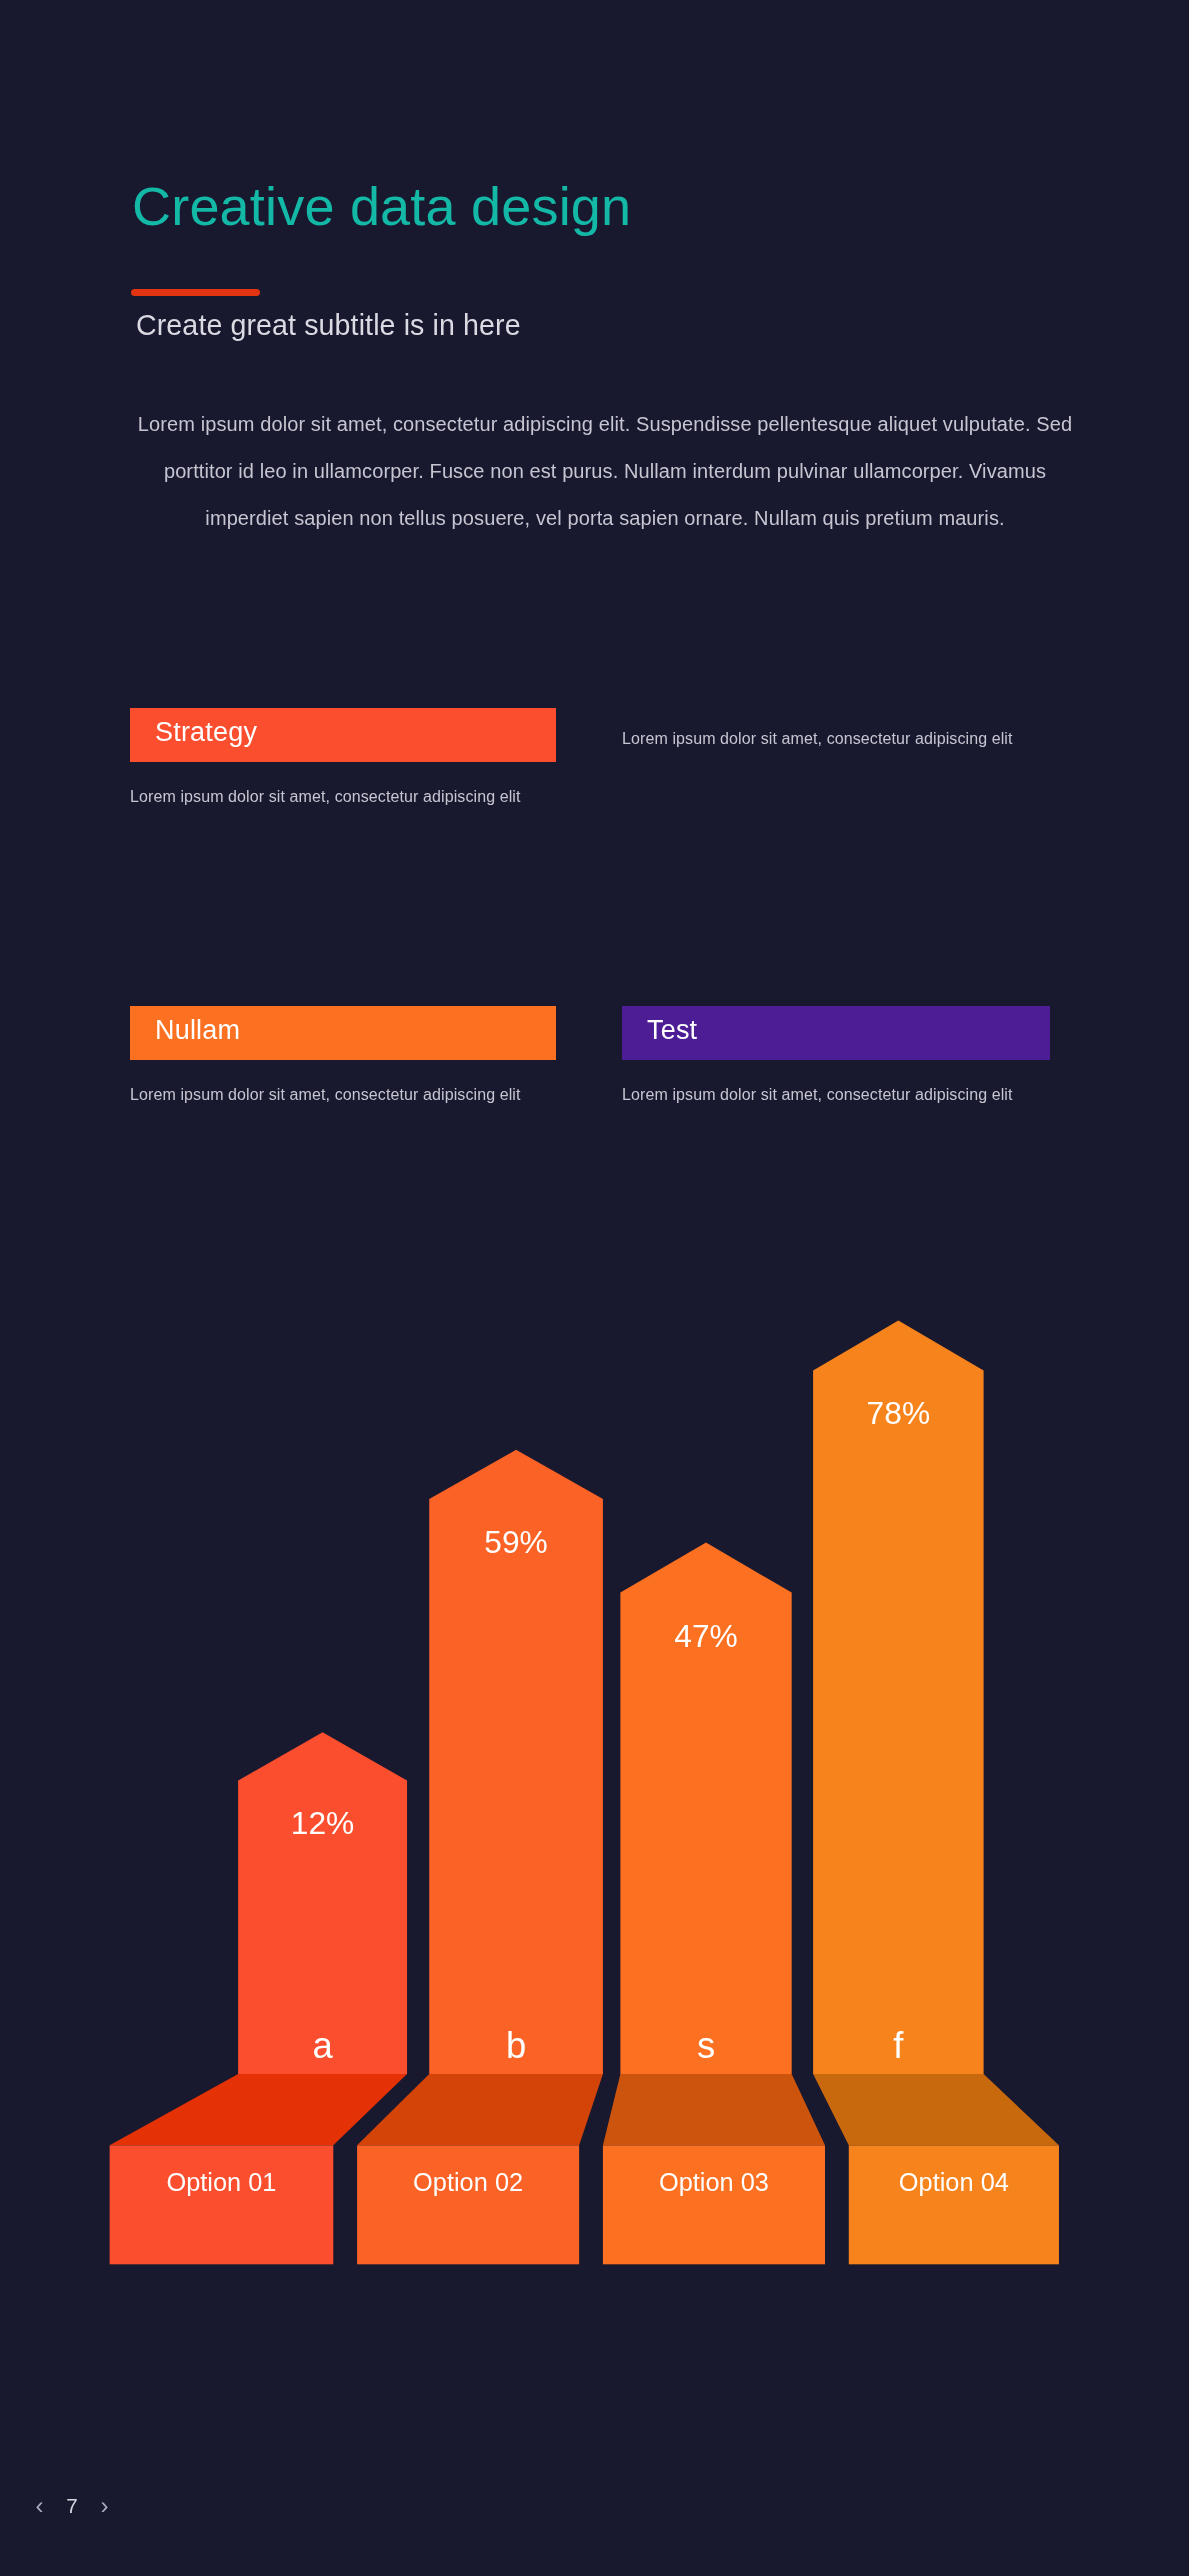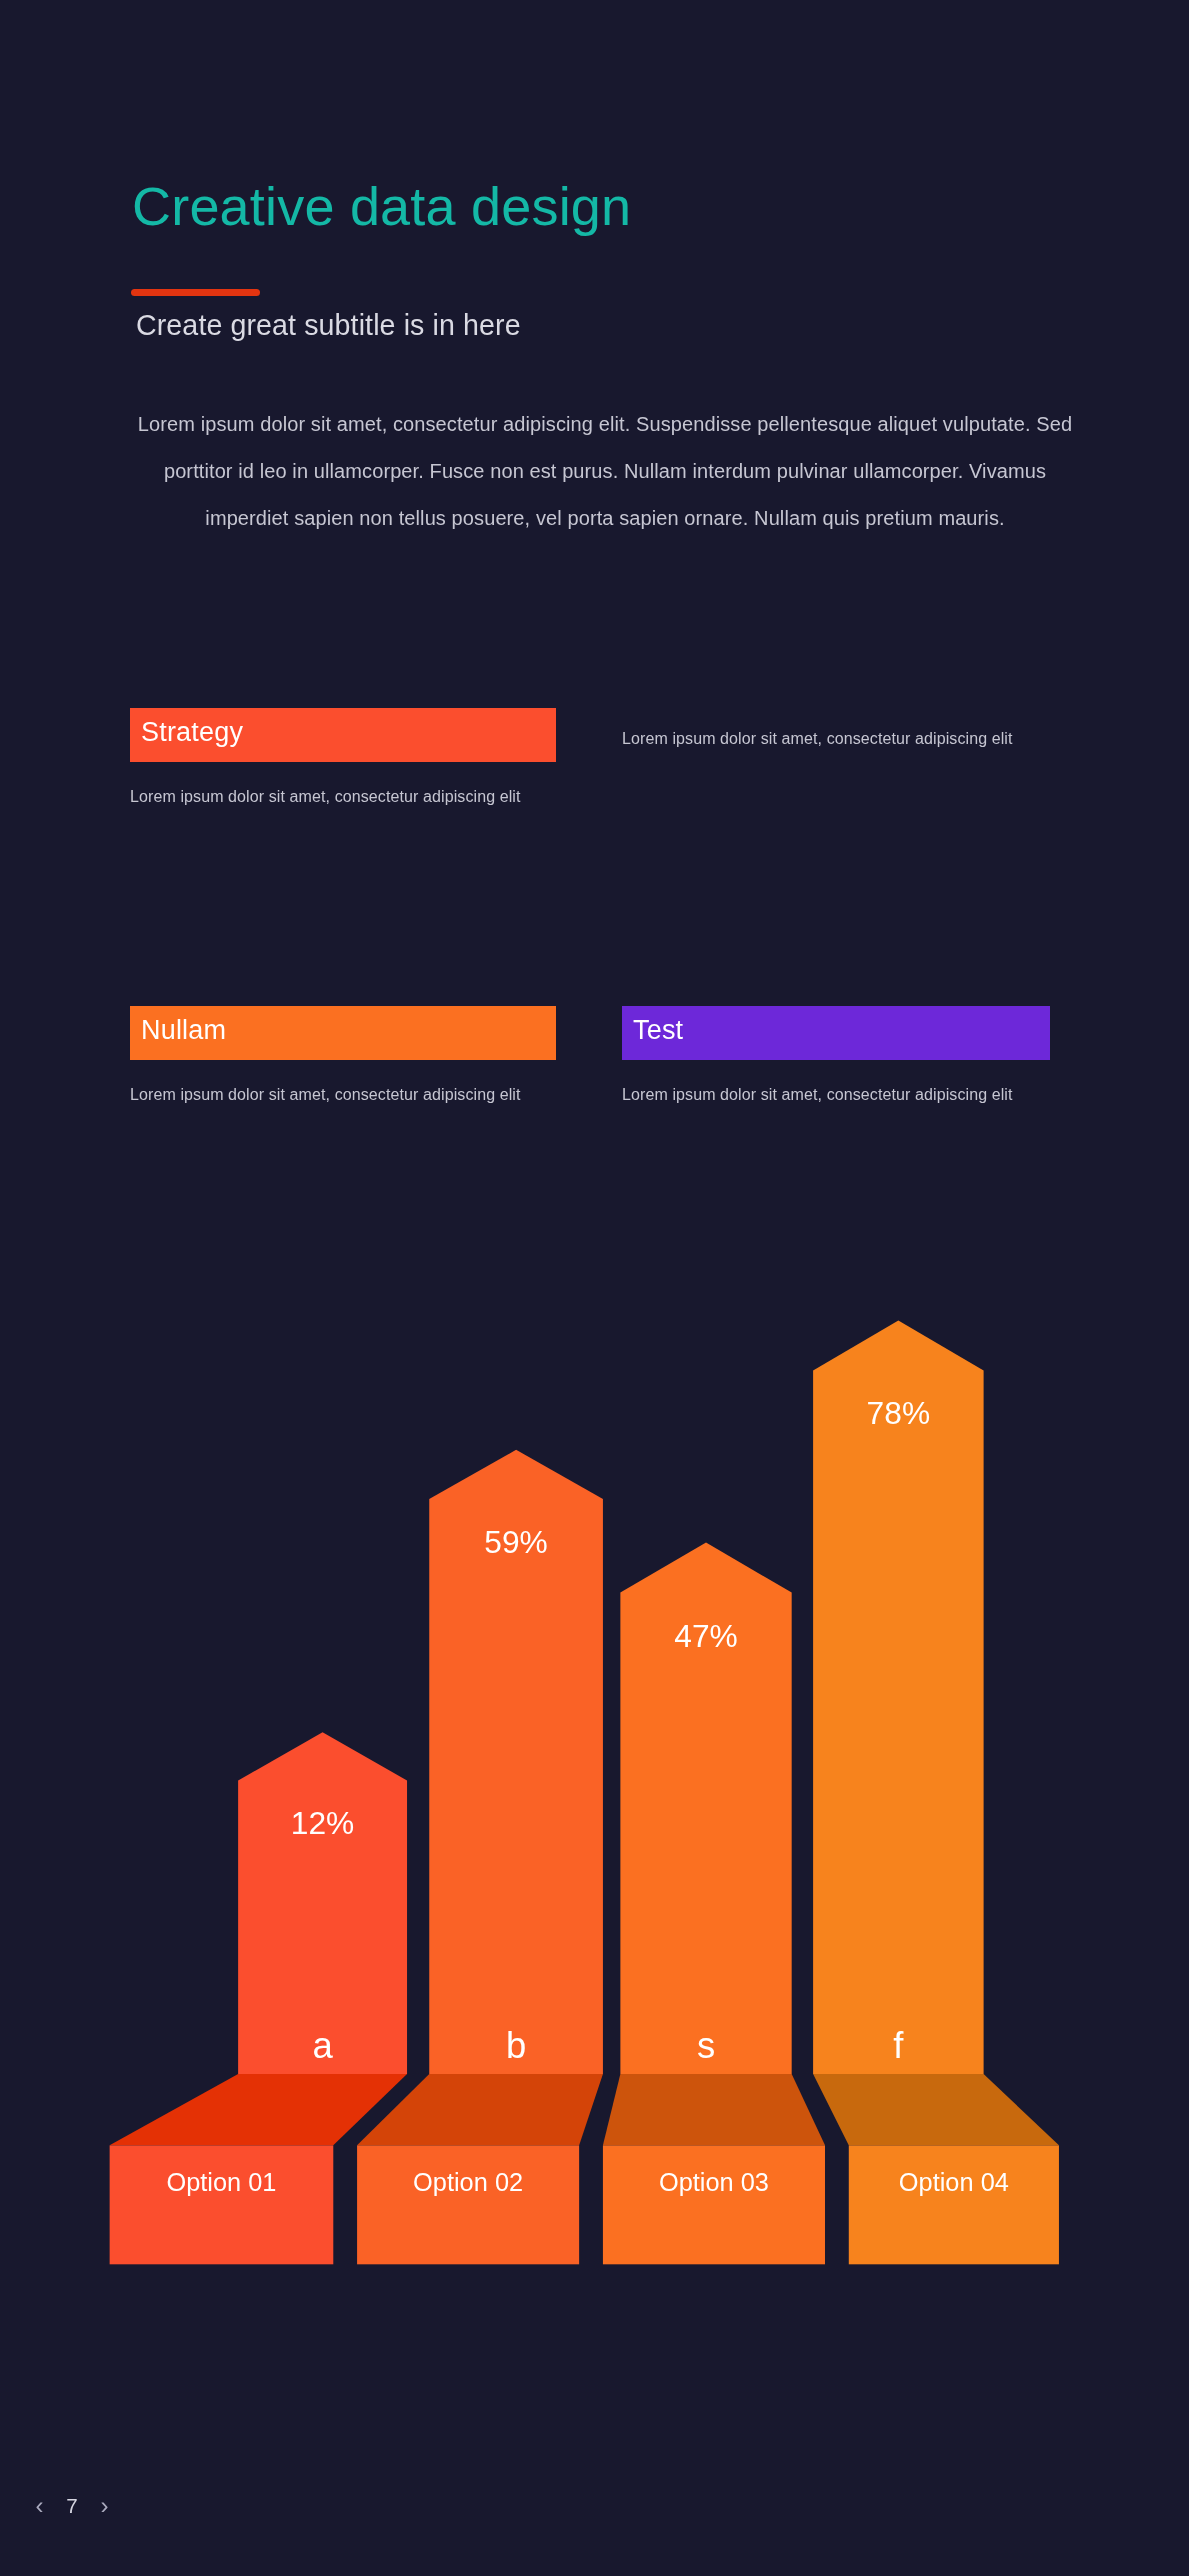--- a/index.html
+++ b/index.html
@@ -37,21 +37,21 @@
   }
 
   
   .card { position:absolute; }
   .card-header {
     height:54px;
     display:block;
     color:#ffffff;
     font-size:27px;
     line-height:1.0;
-    padding:11px 0 0 11px;
+    padding:11px 0 0 25px;
     letter-spacing:0.2px;
     overflow:visible;
     white-space:normal;
     word-break:break-all;
   }
   .card-body {
     margin-top:16px;
     width:420px;
     font-size:16px; color:#c6c6d2;
     line-height:2.4; letter-spacing:0.1px;
@@ -113,21 +113,21 @@
 <div class="card" id="card-business">
   <div class="card-body">Lorem ipsum dolor sit amet, consectetur adipiscing elit</div>
 </div>
 
 <div class="card" id="card-develop">
   <div class="card-header" style="background:#fb7021">Nullam</div>
   <div class="card-body">Lorem ipsum dolor sit amet, consectetur adipiscing elit</div>
 </div>
 
 <div class="card" id="card-test">
-  <div class="card-header" style="background:#6d28d9">Test</div>
+  <div class="card-header" style="background:#4c1d95">Test</div>
   <div class="card-body">Lorem ipsum dolor sit amet, consectetur adipiscing elit</div>
 </div>
 
 <div id="chart">
   <svg id="chart-svg" width="1190" height="1031" viewBox="0 0 1500 1300" xmlns="http://www.w3.org/2000/svg">
       <g>
         <path d="M 300 1015
           L 513 1015
           L 420 1105
           L 138 1105 Z" fill="#e43105"></path>

